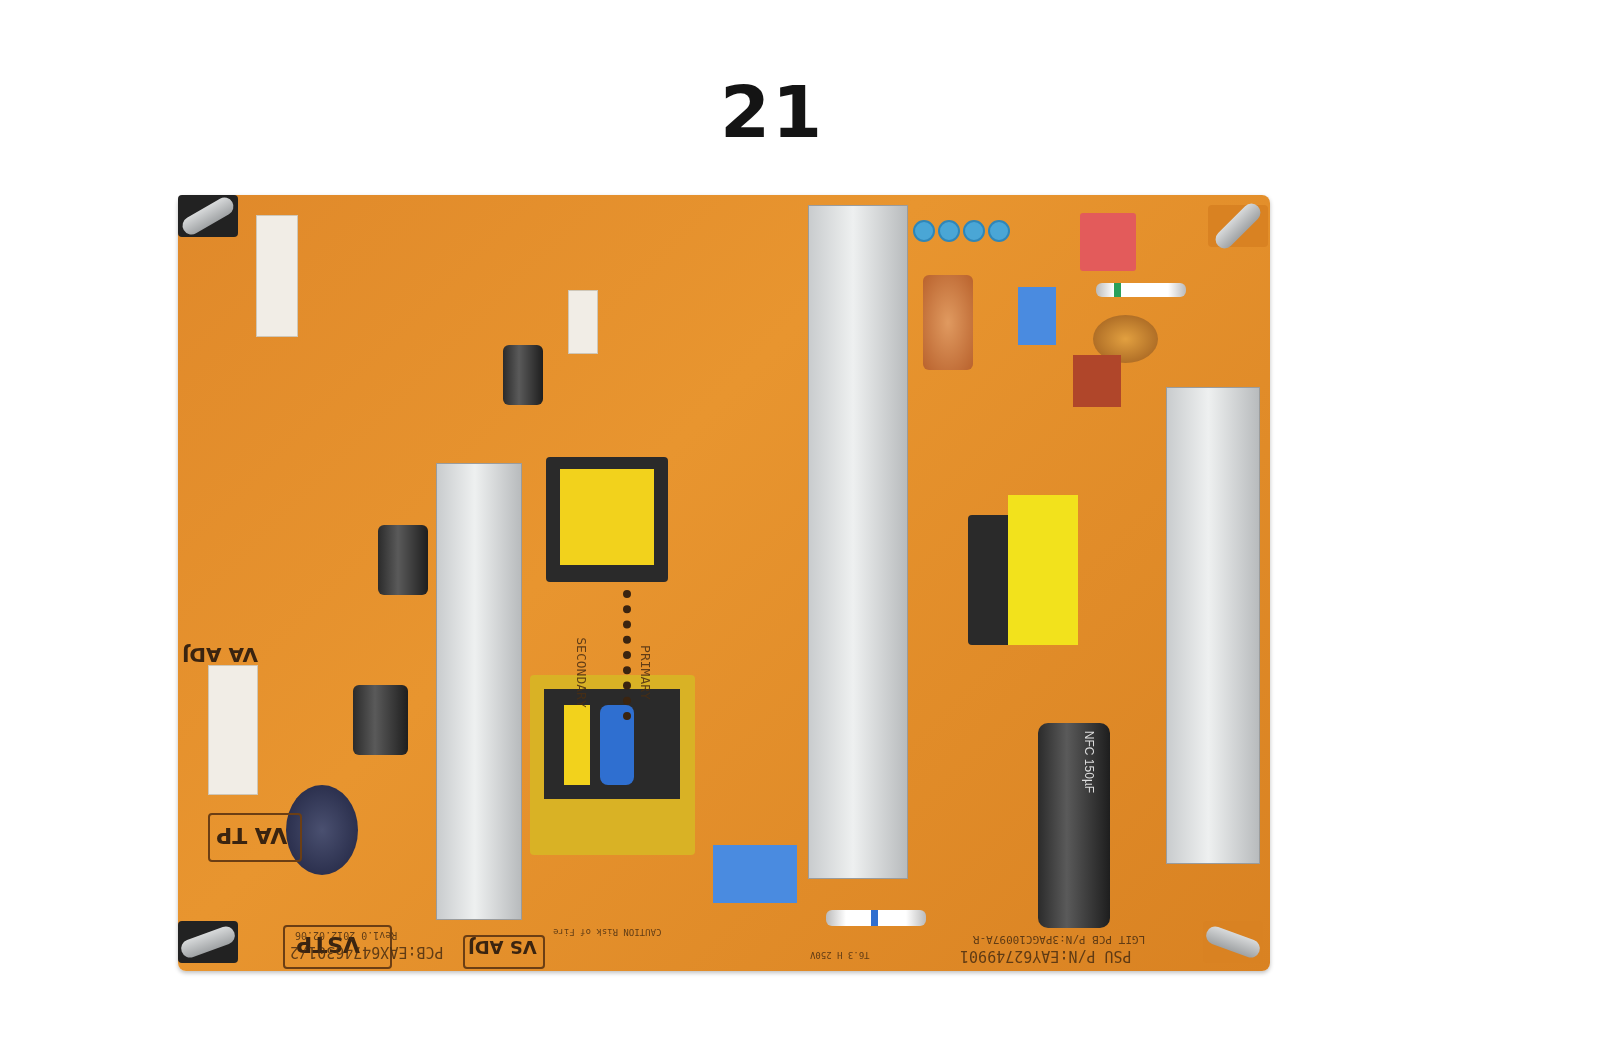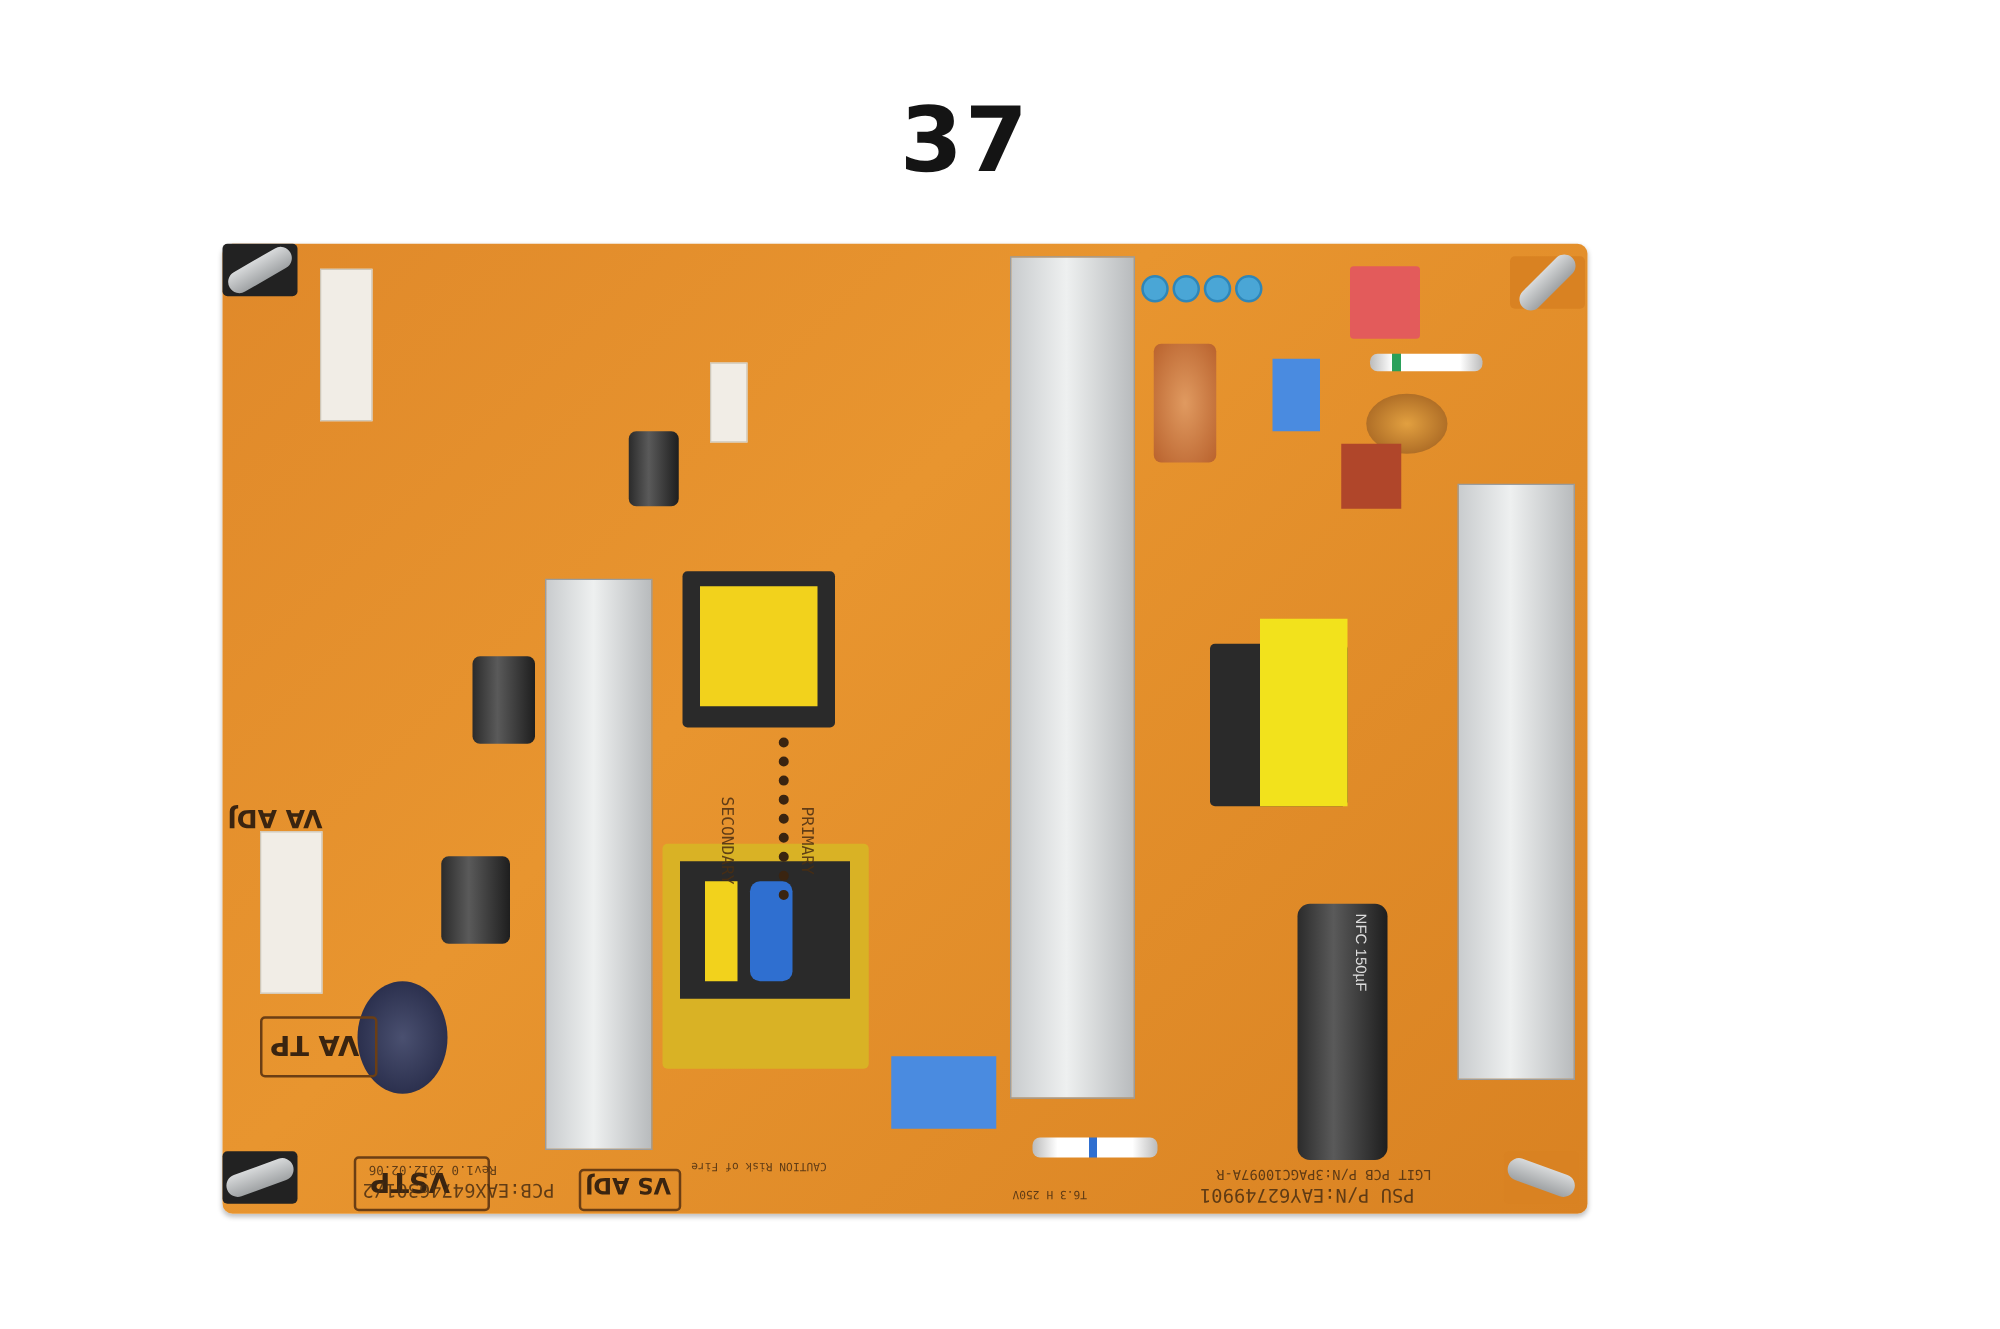--- a/index.html
+++ b/index.html
@@ -14,21 +14,21 @@
   .silk{position:absolute;font-family:"DejaVu Sans Mono",monospace;color:#4a2e12;font-size:11px;transform:rotate(180deg);white-space:nowrap;opacity:.85;}
   .mount{position:absolute;width:60px;height:42px;background:#222;border-radius:4px;}
   .lug{position:absolute;width:56px;height:18px;background:linear-gradient(#d8dadb,#9fa2a4);border-radius:9px;top:12px;left:2px;}
   .boxlabel{position:absolute;border:2px solid #6b3e14;border-radius:4px;}
   .conn{position:absolute;background:#f1ede6;border:1px solid #cfc7b8;}
   .dash{position:absolute;border-left:8px dotted #3a2410;}
 </style>
 </head>
 <body>
 
-<div class="lot">37</div>
+<div class="lot">21</div>
 
 <div class="board">
 
   <div class="mount" style="left:0;top:0;">
       <div class="lug" style="transform:rotate(-30deg)"></div>
     </div>
   <div class="mount" style="left:1030px;top:10px;background:#d98222">
       <div class="lug" style="transform:rotate(-45deg)"></div>
     </div>
   <div class="mount" style="left:0;top:726px;">

